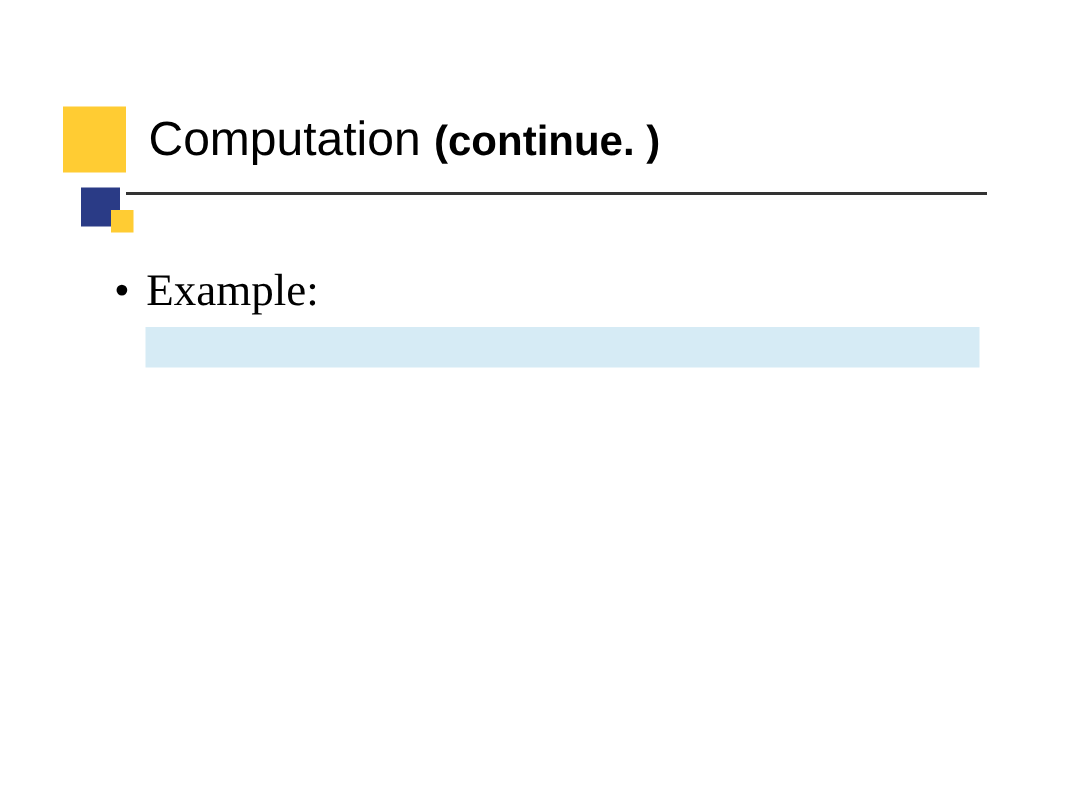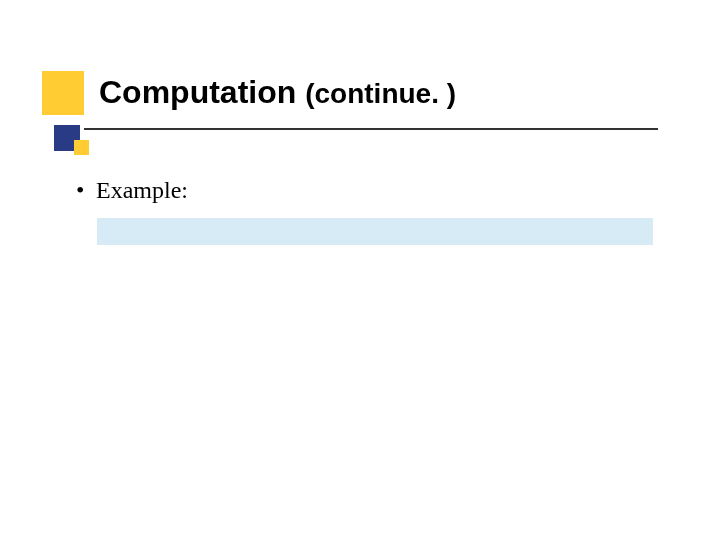--- a/index.html
+++ b/index.html
@@ -48,31 +48,31 @@
   .title {
     position: absolute;
     left: 99px;
     top: 75px;
     font-family: Verdana, Geneva, sans-serif;
     font-size: 32px;
     line-height: 1.1;
     white-space: nowrap;
   }
   .title .bold {
-    font-weight: 700;
+    font-weight: 400;
   }
   .title .cont {
     font-weight: 700;
     font-size: 28px;
   }
   .bullet-row {
     position: absolute;
     left: 76px;
     top: 176px;
-    font-size: 24px;
+    font-size: 30px;
     line-height: 1.2;
   }
   .bullet-dot {
     display: inline-block;
     width: 14px;
   }
   .codebox {
     position: absolute;
     left: 97px;
     top: 218px;

